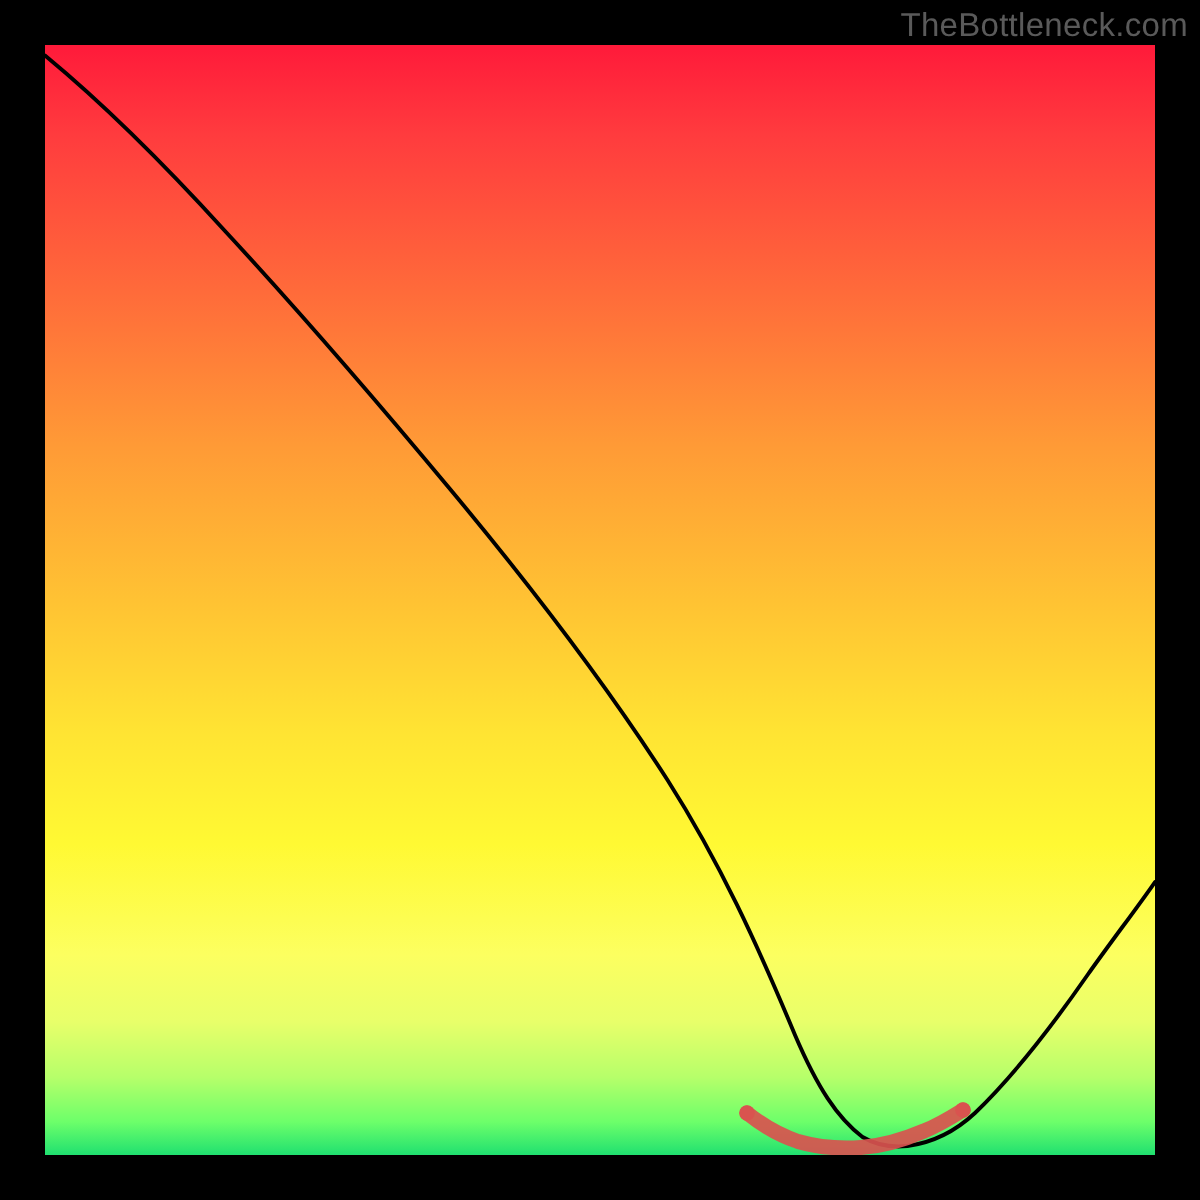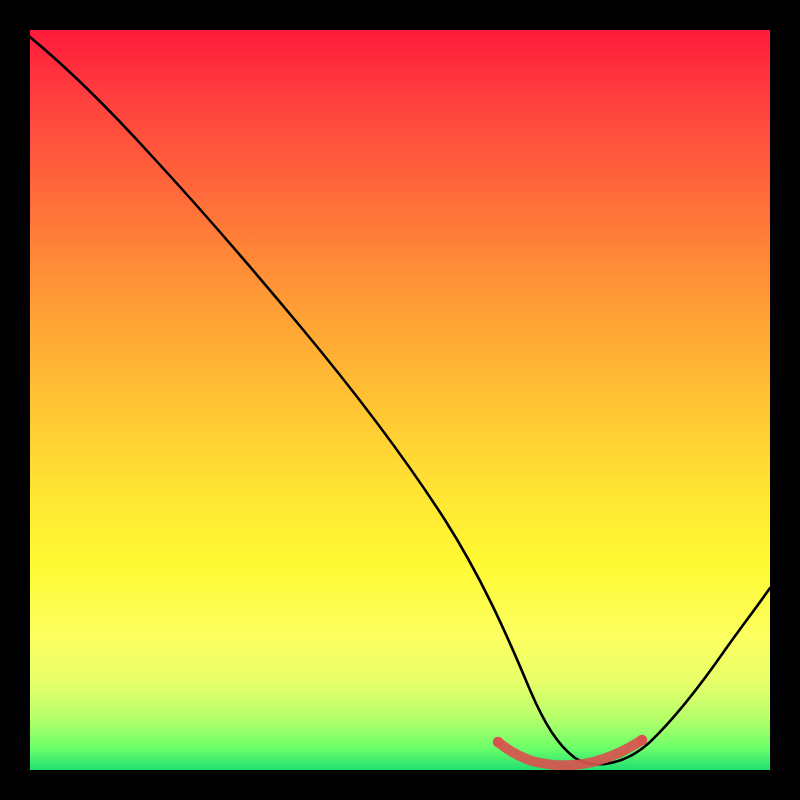--- a/index.html
+++ b/index.html
@@ -65,13 +65,14 @@
       <path d="M 468 712
                C 478 720, 490 727, 502 731
                C 516 735, 530 736, 544 735
                C 558 734, 572 730, 586 724
                C 596 720, 604 715, 612 710" fill="none" stroke="#d9534f" stroke-width="10" stroke-linecap="round" opacity="0.92"></path>
       <circle cx="468" cy="712" r="5.2" fill="#d9534f"></circle>
       <circle cx="612" cy="710" r="5.2" fill="#d9534f"></circle>
     </svg>
   </div>
 
+  <div class="watermark">TheBottleneck.com</div>
 </div>
 
 </body></html>

